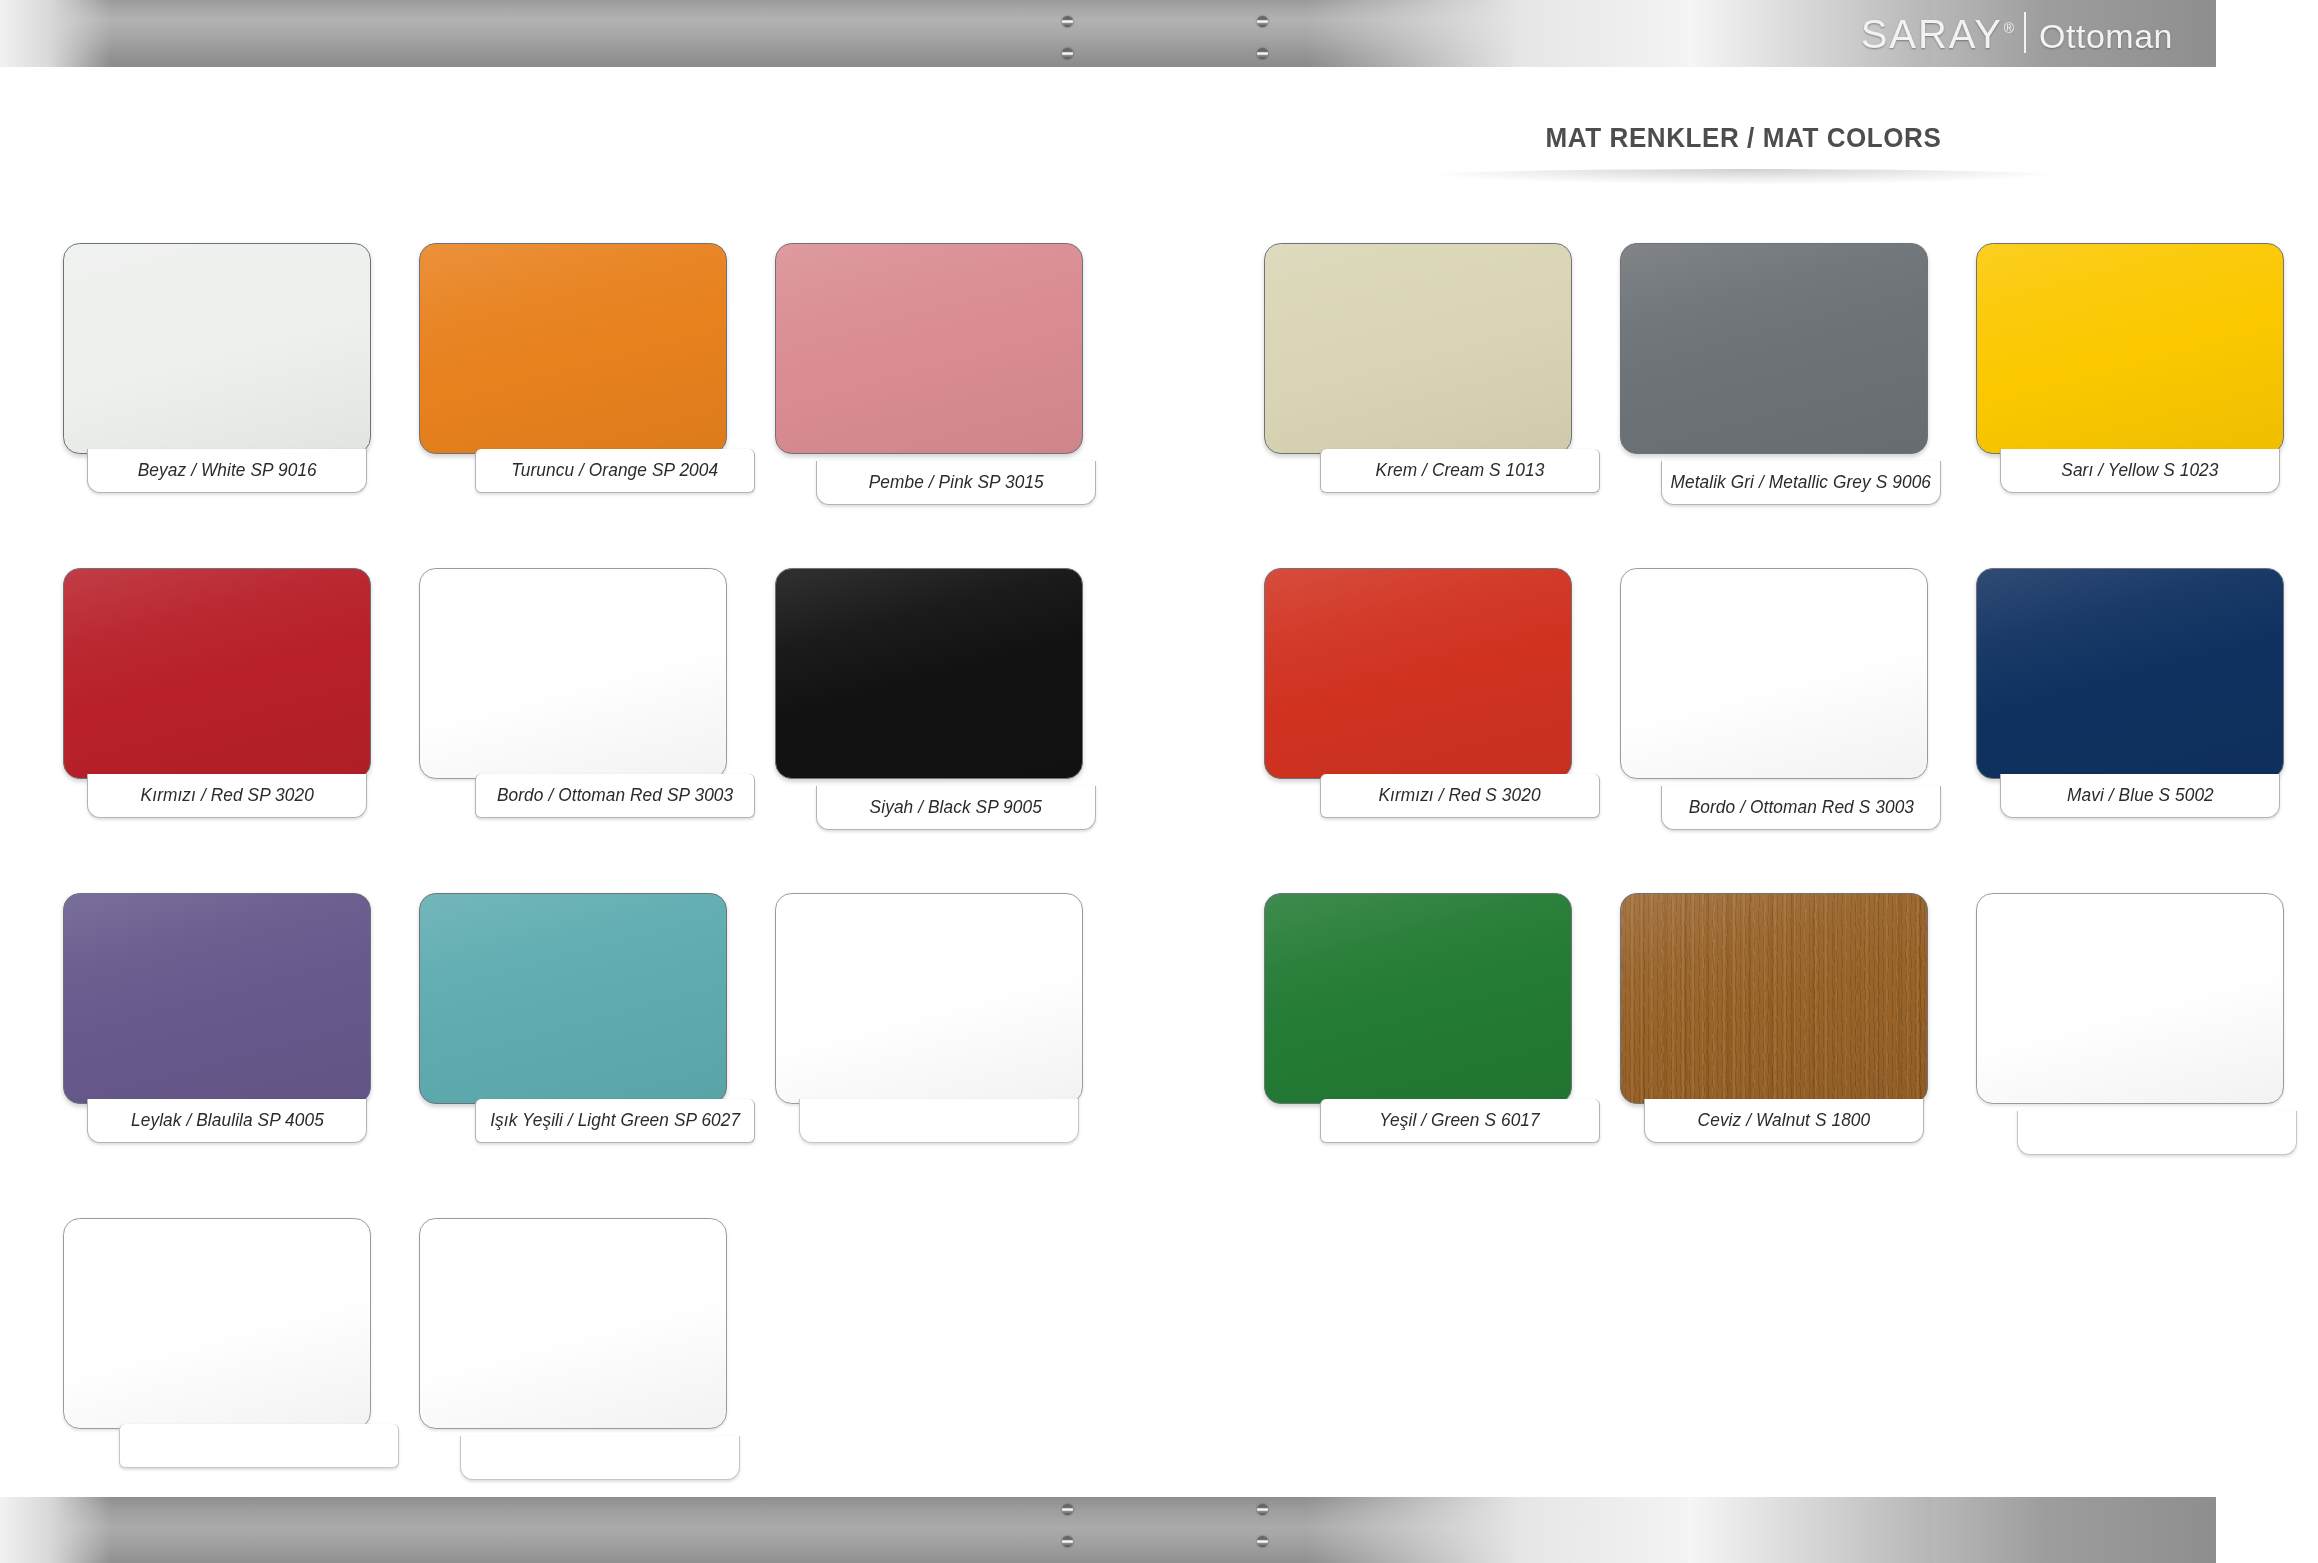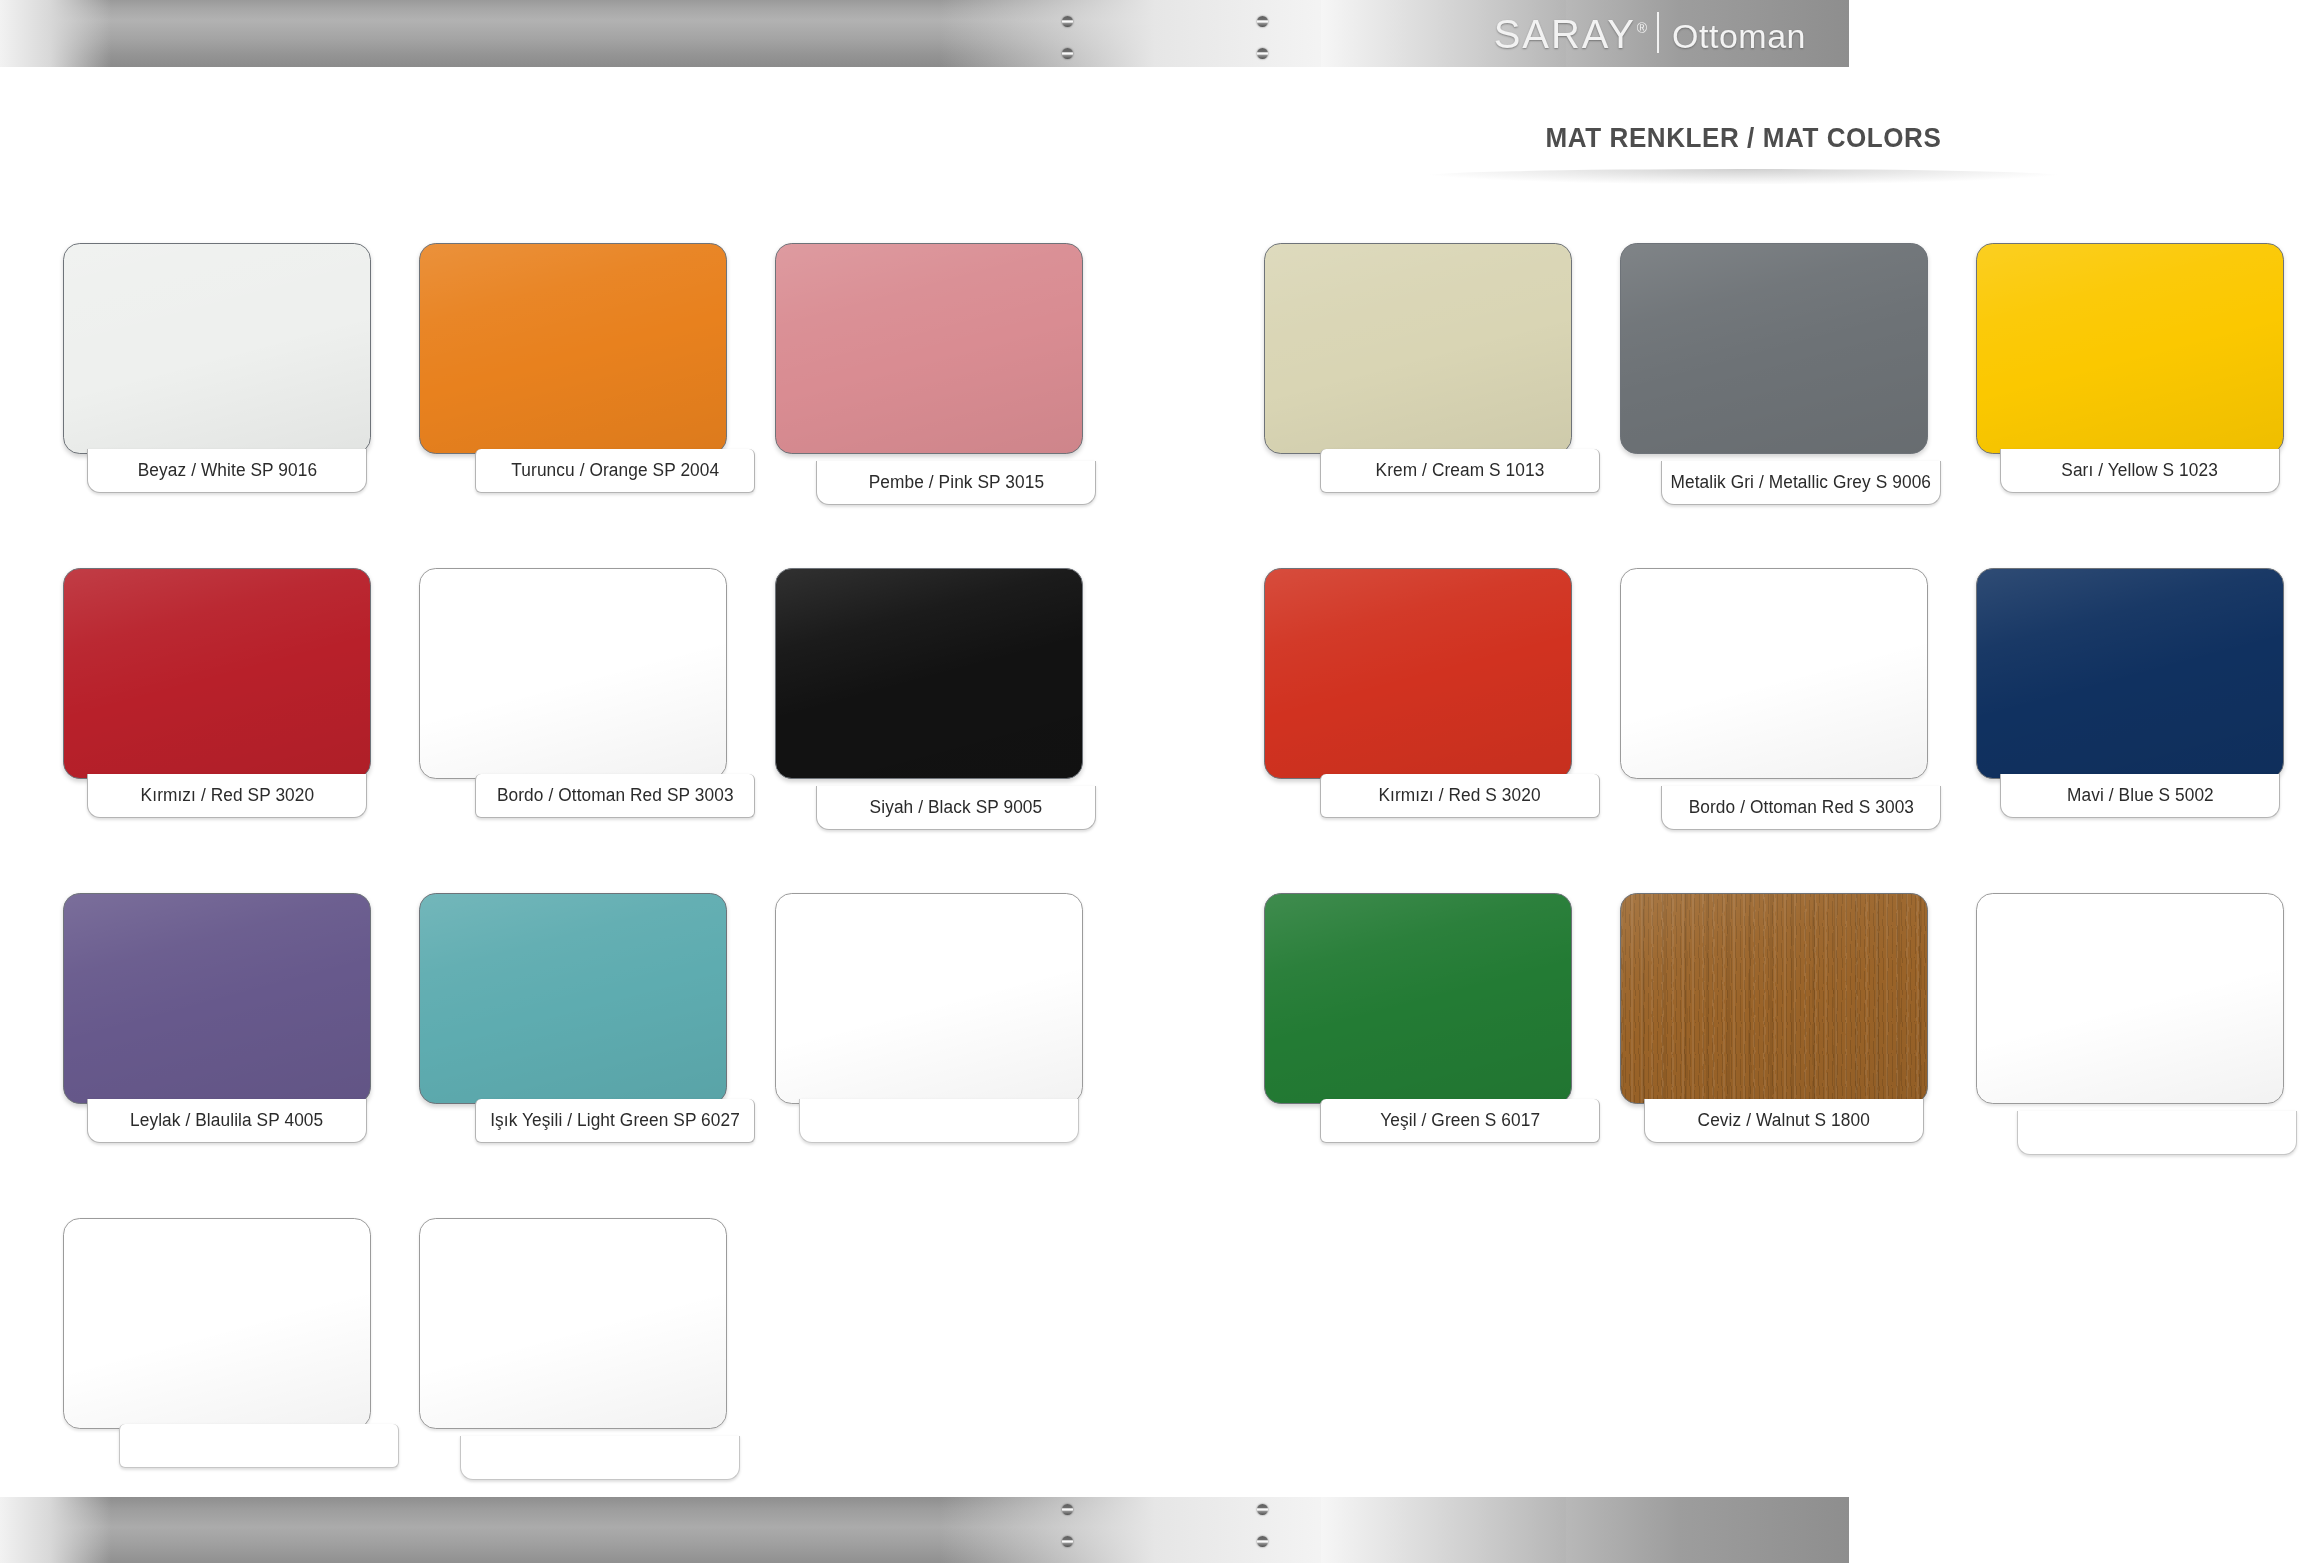--- a/index.html
+++ b/index.html
@@ -16,21 +16,21 @@
     position: relative;
     width: 2319px;
     height: 1564px;
     background: #ffffff;
   }
 
   
   .metal-bar {
     position: absolute;
     left: 0;
-    width: 1849px;
+    width: 2216px;
     height: 67px;
     background: linear-gradient(180deg,
         #9a9a9a 0%, #a6a6a6 12%, #b2b2b2 30%,
         #a4a4a4 58%, #949494 82%, #8b8b8b 100%);
     overflow: hidden;
   }
   .metal-bar.top { top: 0; }
   .metal-bar.bottom { top: 1497px;
     background: linear-gradient(180deg,
         #8e8e8e 0%, #9d9d9d 18%, #ababab 45%,
@@ -133,20 +133,21 @@
         rgba(120,120,120,.35) 0%, rgba(150,150,150,.17) 45%, rgba(255,255,255,0) 75%);
   }
 
   
   .grid {
     position: absolute;
     display: grid;
     grid-template-columns: repeat(3, 308px);
     column-gap: 48px;
     row-gap: 0;
+    font-style: italic;
   }
   .grid-left  { left: 63px;  top: 243px; }
   .grid-right { left: 1264px; top: 243px; }
 
   .cell {
     position: relative;
     height: 325px;
   }
 
   .swatch {

